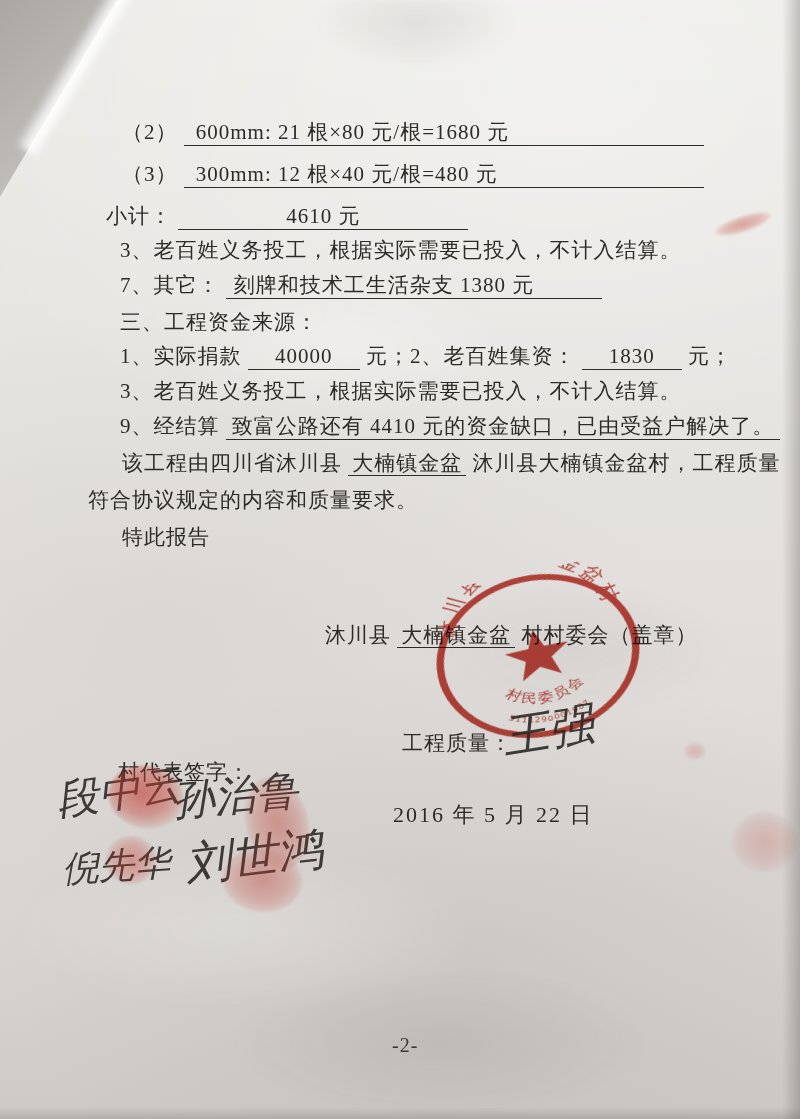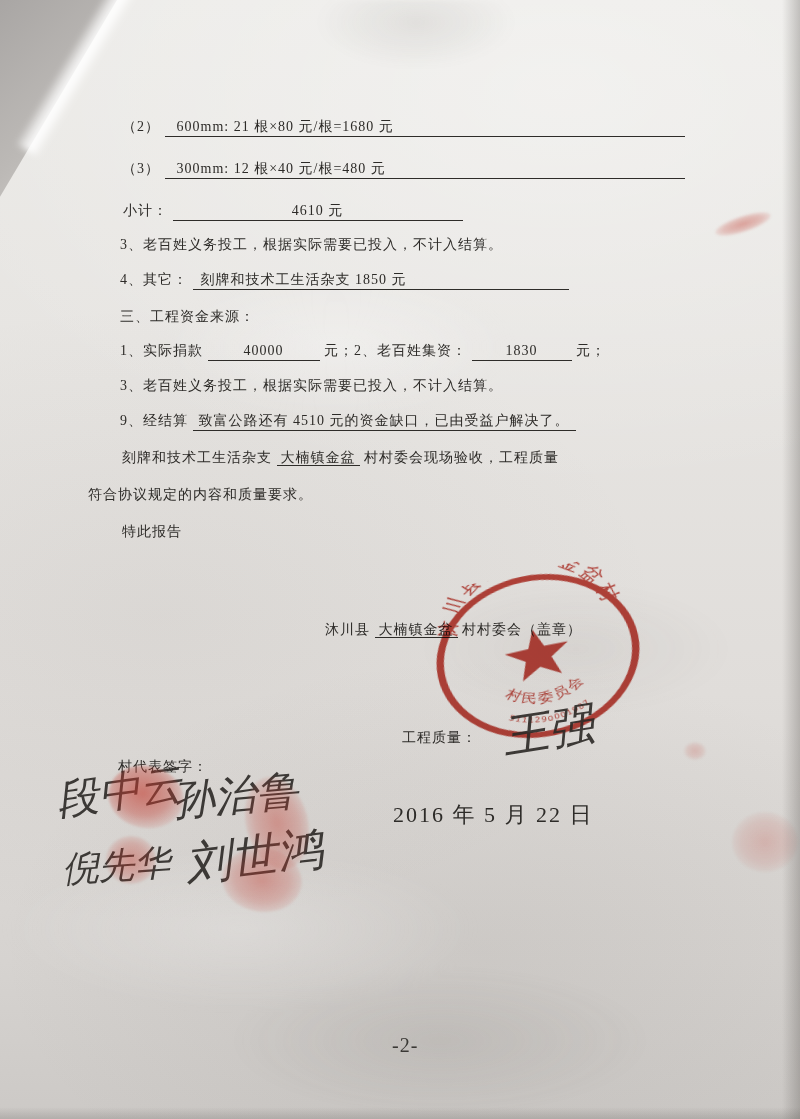--- a/index.html
+++ b/index.html
@@ -34,21 +34,21 @@
   .corner-highlight{
     position:absolute;left:-40px;top:18px;width:280px;height:26px;
     background:linear-gradient(180deg,rgba(255,255,255,0) 0%,#ffffff 45%,rgba(255,255,255,.25) 100%);
     transform:rotate(121deg);transform-origin:center;filter:blur(3px);
   }
   .edge-right{position:absolute;right:0;top:0;width:18px;height:100%;
     background:linear-gradient(to right,rgba(70,66,62,0),rgba(70,66,62,.28));}
   .edge-bottom{position:absolute;left:0;bottom:0;width:100%;height:12px;
     background:linear-gradient(to bottom,rgba(70,66,62,0),rgba(70,66,62,.20));}
   
-  .line{position:absolute;white-space:nowrap;font-size:14px;color:#2d2b28;letter-spacing:1px;}
+  .line{position:absolute;white-space:nowrap;font-size:21px;color:#2d2b28;letter-spacing:1px;}
   .u{display:inline-block;border-bottom:1.6px solid #2e2c29;line-height:1.25;}
   .u.center{text-align:center;}
   .u-text{border-bottom:1.6px solid #2e2c29;padding:0 4px;text-align:center;}
   
   .seal{position:absolute;left:432px;top:572px;mix-blend-mode:multiply;opacity:.92;
     filter:blur(.4px);transform:rotate(-12deg);}
   
   .sig{position:absolute;color:#2c2926;font-style:italic;white-space:nowrap;
     font-family:"DejaVu Serif",serif;opacity:.9;}
   
@@ -71,53 +71,53 @@
 <div class="line" style="left:122px;top:118px">
   <span>（2）</span>
   <span class="u" style="width:508px;padding-left:12px">600mm: 21 根×80 元/根=1680 元</span>
 </div>
 
 <div class="line" style="left:122px;top:160px">
   <span>（3）</span>
   <span class="u" style="width:508px;padding-left:12px">300mm: 12 根×40 元/根=480 元</span>
 </div>
 
-<div class="line" style="left:123px;top:202px">
+<div class="line" style="left:106px;top:202px">
   <span>小计：</span>
   <span class="u center" style="width:290px">4610 元</span>
 </div>
 
 <div class="line" style="left:120px;top:236px">3、老百姓义务投工，根据实际需要已投入，不计入结算。</div>
 
 <div class="line" style="left:120px;top:271px">
-  <span>4、其它：</span>
-  <span class="u" style="width:368px;padding-left:8px">刻牌和技术工生活杂支 1850 元</span>
+  <span>7、其它：</span>
+  <span class="u" style="width:368px;padding-left:8px">刻牌和技术工生活杂支 1380 元</span>
 </div>
 
 <div class="line" style="left:120px;top:308px">三、工程资金来源：</div>
 
 <div class="line" style="left:120px;top:342px">
   <span>1、实际捐款</span>
   <span class="u center" style="width:112px">40000</span>
   <span>元；2、老百姓集资：</span>
   <span class="u center" style="width:100px">1830</span>
   <span>元；</span>
 </div>
 
 <div class="line" style="left:120px;top:377px">3、老百姓义务投工，根据实际需要已投入，不计入结算。</div>
 
 <div class="line" style="left:120px;top:412px">
   <span>9、经结算</span>
-  <span class="u" style="padding:0 6px">致富公路还有 4510 元的资金缺口，已由受益户解决了。</span>
+  <span class="u" style="padding:0 6px">致富公路还有 4410 元的资金缺口，已由受益户解决了。</span>
 </div>
 
 <div class="line" style="left:122px;top:449px">
-  <span>刻牌和技术工生活杂支</span>
+  <span>该工程由四川省沐川县</span>
   <span class="u-text">大楠镇金盆</span>
-  <span>村村委会现场验收，工程质量</span>
+  <span>沐川县大楠镇金盆村，工程质量</span>
 </div>
 
 <div class="line" style="left:88px;top:486px">符合协议规定的内容和质量要求。</div>
 
 <div class="line" style="left:122px;top:523px">特此报告</div>
 
 <div class="line" style="left:325px;top:621px">
   <span>沐川县</span>
   <span class="u-text">大楠镇金盆</span>
   <span>村村委会（盖章）</span>

